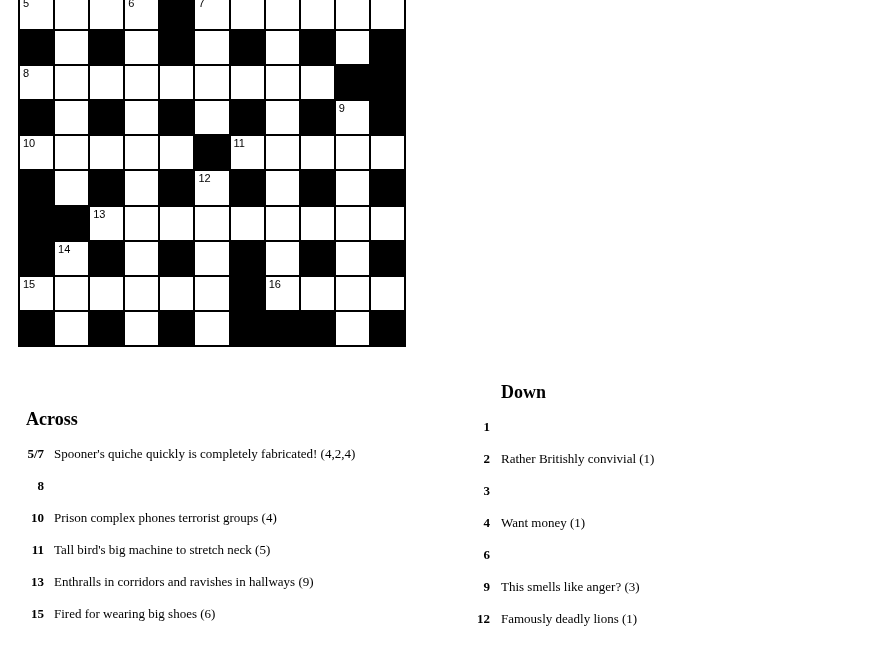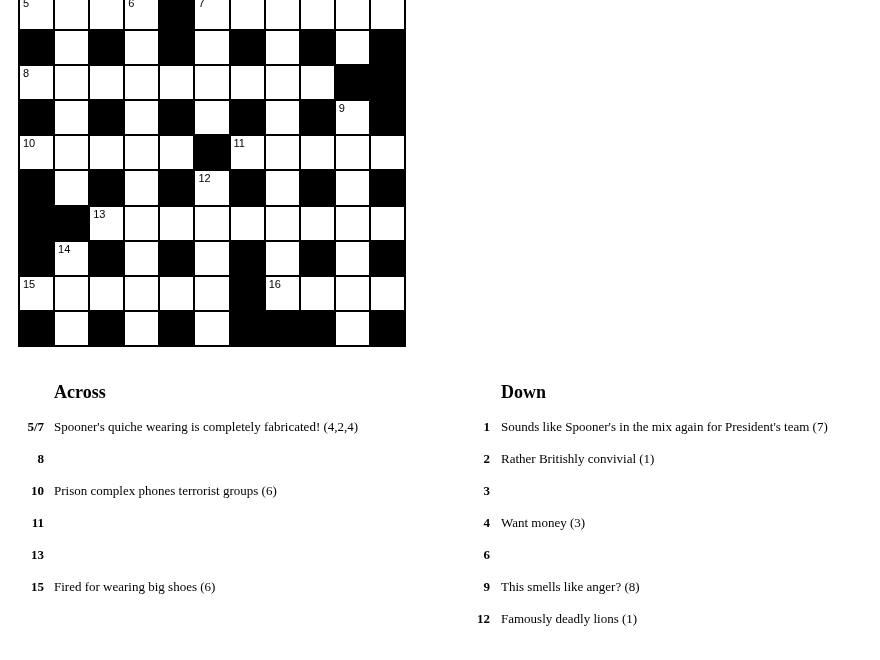--- a/index.html
+++ b/index.html
@@ -25,21 +25,21 @@
     position:absolute; left:3px; top:1px;
     font-family:"Liberation Sans", "DejaVu Sans", sans-serif;
     font-size:11px; line-height:12px; color:#000;
   }
   .clues { position:absolute; top:380px; }
   .clues.across { left:0; width:440px; }
   .clues.down { left:450px; width:430px; }
   .clues h2 {
     margin:0 0 12px 0; font-size:18px; font-weight:bold; line-height:24px;
   }
-  .clues.across h2 { padding-left:54px; }
+  .clues.across h2 { padding-left:26px;margin-top:27px; }
   .clues.down h2 { padding-left:51px; }
   .clue {
     display:flex; font-size:13px; line-height:22px; margin-bottom:10px;
   }
   .clue .n {
     font-weight:bold; text-align:right; flex:0 0 auto;
   }
   .clues.across .clue .n { width:44px; margin-right:10px; }
   .clues.down .clue .n { width:40px; margin-right:11px; }
   .clues.across .clue .t { width:330px; }
@@ -182,62 +182,63 @@
     <div class="cell black"></div>
     <div class="cell black"></div>
     <div class="cell"></div>
     <div class="cell black"></div>
   </div>
 
 <div class="clues across">
   <h2>Across</h2>
   <div class="clue">
     <span class="n">5/7</span>
-    <span class="t">Spooner's quiche wearing is completely fabricated! (4,2,4)</span>
+    <span class="t">Spooner's quiche quickly is completely fabricated! (4,2,4)</span>
   </div>
   <div class="clue">
     <span class="n">8</span>
   </div>
   <div class="clue">
     <span class="n">10</span>
-    <span class="t">Prison complex phones terrorist groups (6)</span>
+    <span class="t">Prison complex phones terrorist groups (4)</span>
   </div>
   <div class="clue">
     <span class="n">11</span>
+    <span class="t">Tall bird's big machine to stretch neck (5)</span>
   </div>
   <div class="clue">
     <span class="n">13</span>
+    <span class="t">Enthralls in corridors and ravishes in hallways (9)</span>
   </div>
   <div class="clue">
     <span class="n">15</span>
     <span class="t">Fired for wearing big shoes (6)</span>
   </div>
 </div>
 
 <div class="clues down">
   <h2>Down</h2>
   <div class="clue">
     <span class="n">1</span>
-    <span class="t">Sounds like Spooner's in the mix again for President's team (7)</span>
   </div>
   <div class="clue">
     <span class="n">2</span>
     <span class="t">Rather Britishly convivial (1)</span>
   </div>
   <div class="clue">
     <span class="n">3</span>
   </div>
   <div class="clue">
     <span class="n">4</span>
-    <span class="t">Want money (3)</span>
+    <span class="t">Want money (1)</span>
   </div>
   <div class="clue">
     <span class="n">6</span>
   </div>
   <div class="clue">
     <span class="n">9</span>
-    <span class="t">This smells like anger? (8)</span>
+    <span class="t">This smells like anger? (3)</span>
   </div>
   <div class="clue">
     <span class="n">12</span>
     <span class="t">Famously deadly lions (1)</span>
   </div>
 </div>
 
 </body></html>

